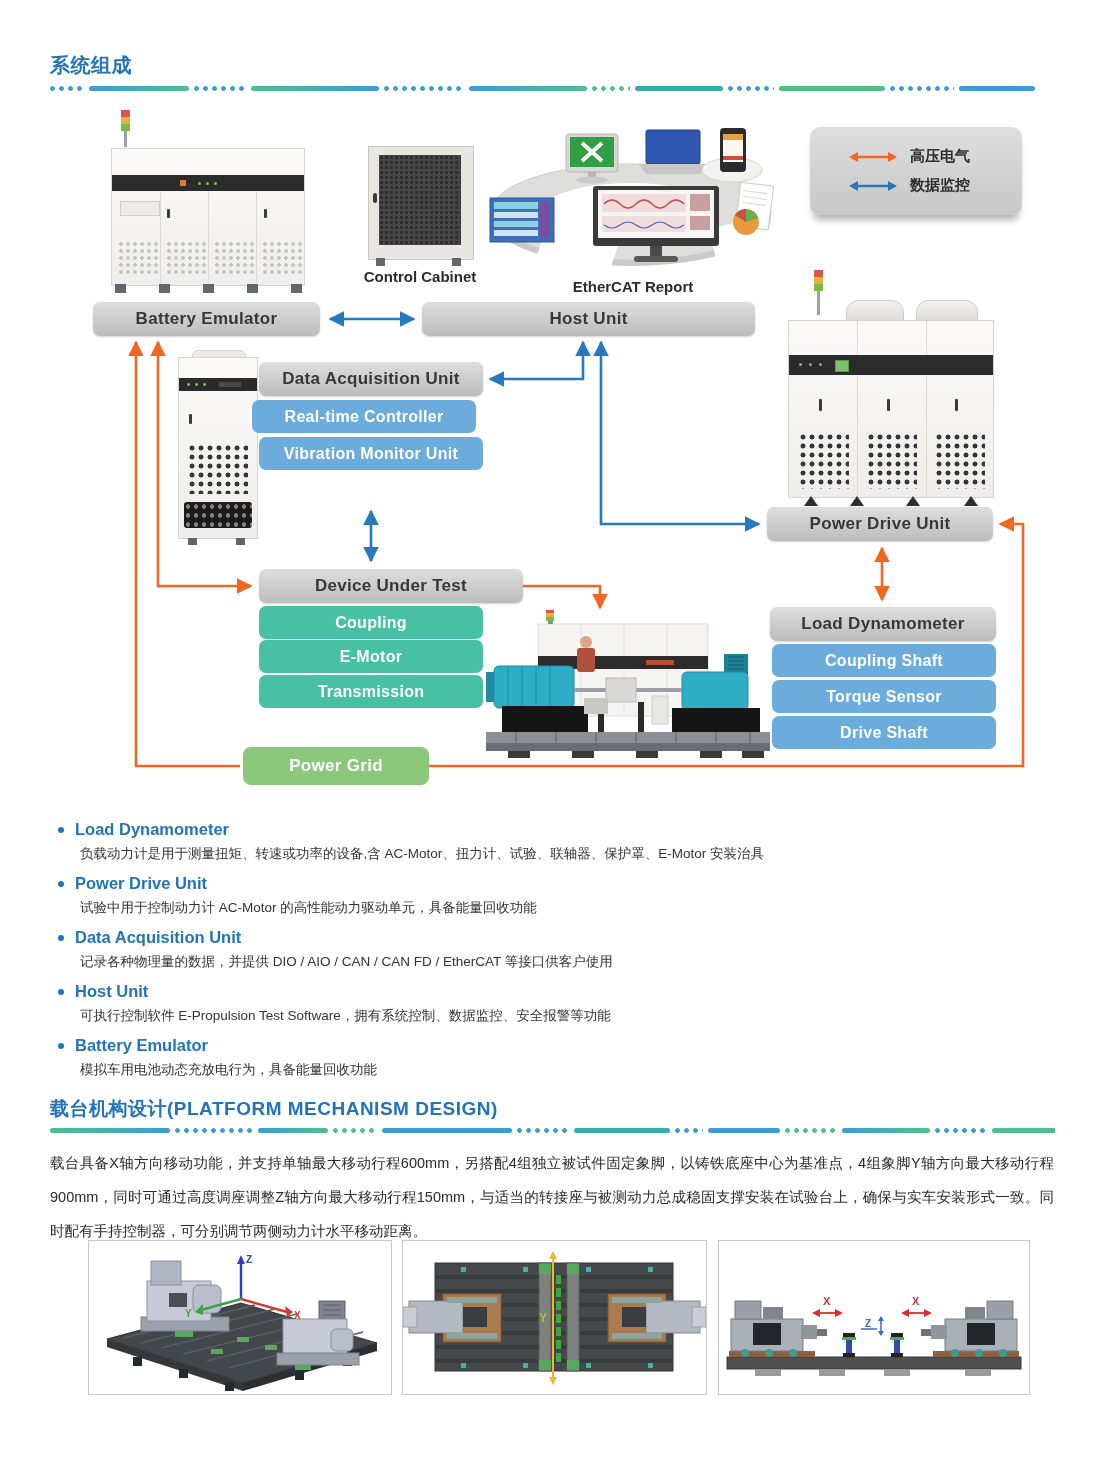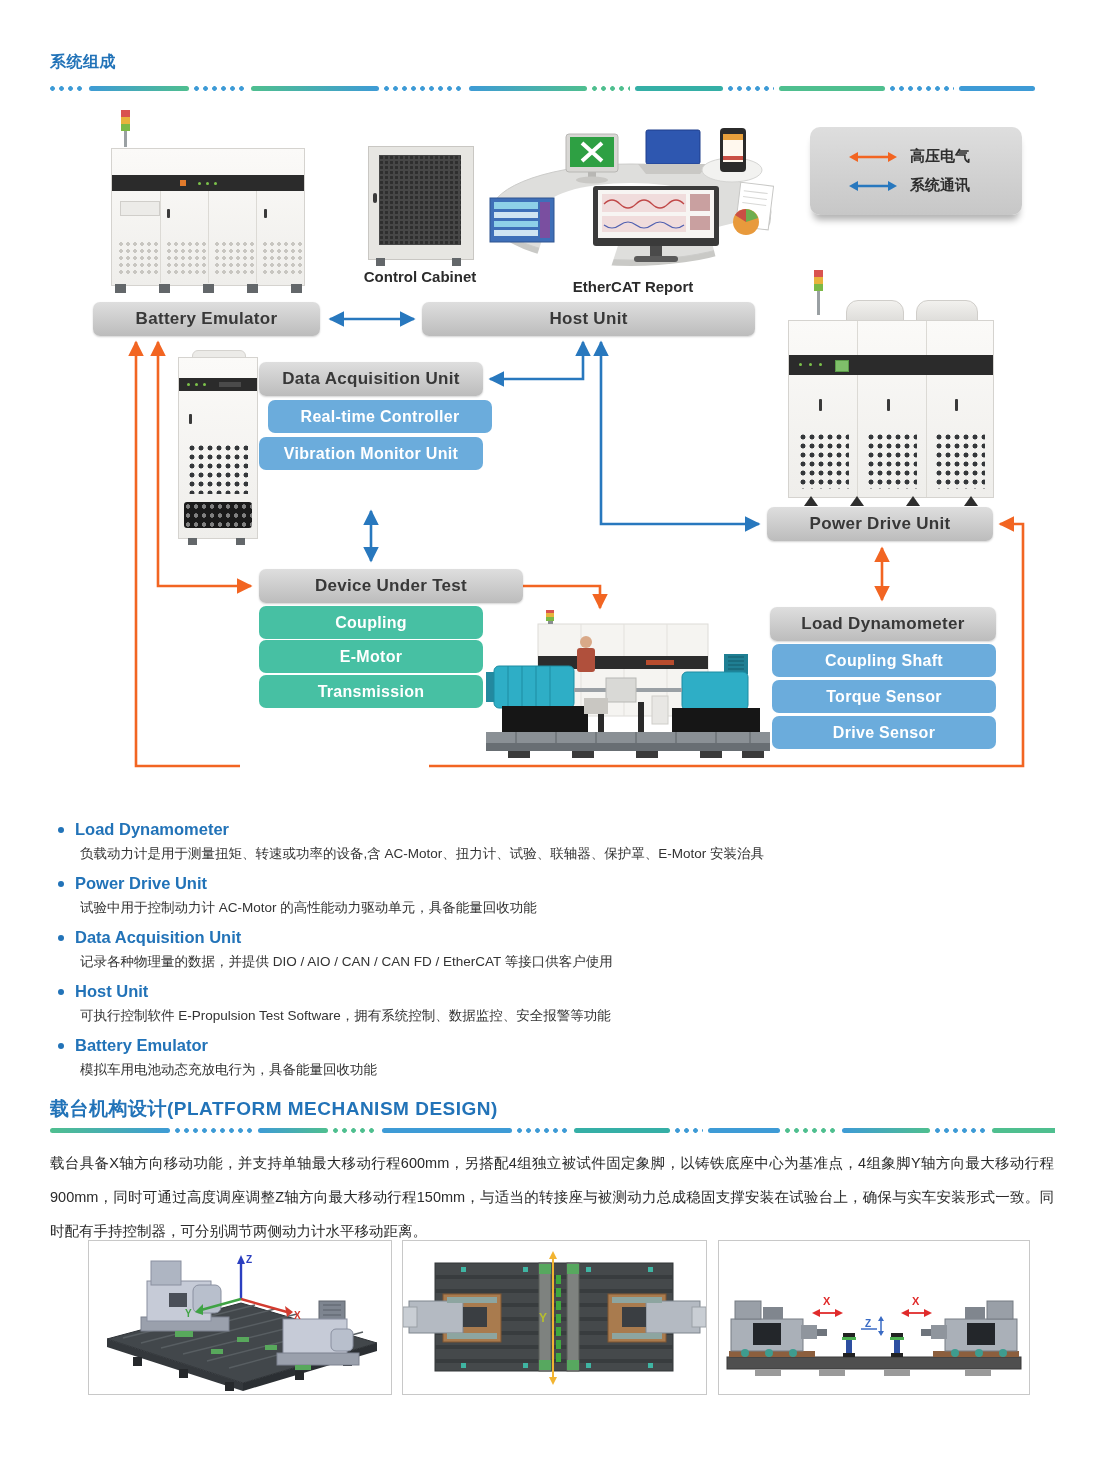--- a/index.html
+++ b/index.html
@@ -60,21 +60,21 @@
 
   
   .panel{position:absolute;top:1240px;height:155px;border:1px solid #C8C8C8;background:#fff;box-sizing:border-box;}
   svg{display:block;}
 </style>
 </head>
 <body>
 
 <div class="page">
 
-  <div class="sec-title" style="left:50px;top:52px;font-size:16px;">系统组成</div>
+  <div class="sec-title" style="left:50px;top:52px;font-size:20px;">系统组成</div>
   <div class="deco" style="left:50px;top:86px;width:1005px;">
     <span class="dots-b" style="width:34px"></span>
       <span class="dash-bg" style="width:100px"></span>
     <span class="dots-b" style="width:52px"></span>
       <span class="dash-gb" style="width:128px"></span>
     <span class="dots-b" style="width:80px"></span>
       <span class="dash-bg" style="width:118px"></span>
     <span class="dots-g" style="width:38px"></span>
       <span class="dash-t" style="width:88px"></span>
     <span class="dots-b" style="width:46px"></span>
@@ -213,21 +213,21 @@
           <path d="M40,1 L49,6 L40,11 Z" fill="#F26522"></path>
       </svg>
       <span class="lbl">高压电气</span>
     </div>
     <div class="legend-row">
       <svg width="50" height="12">
         <path d="M8,6 H42" stroke="#2878BE" stroke-width="2.5"></path>
         <path d="M10,1 L1,6 L10,11 Z" fill="#2878BE"></path>
           <path d="M40,1 L49,6 L40,11 Z" fill="#2878BE"></path>
       </svg>
-      <span class="lbl">系统通讯</span>
+      <span class="lbl">数据监控</span>
     </div>
   </div>
 
   <div class="abs" style="left:178px;top:350px;width:80px;height:198px;">
     <div class="abs" style="left:14px;top:0;width:52px;height:9px;background:#ECEBE8;border:1px solid #D5D3CF;border-radius:6px 6px 0 0;"></div>
     <div class="cab" style="left:0;top:7px;width:78px;height:180px;">
       <div class="strip" style="top:20px;height:13px;">
         <div class="gdot" style="left:8px;top:5px"></div>
           <div class="gdot" style="left:16px;top:5px"></div>
           <div class="gdot" style="left:24px;top:5px"></div>
@@ -315,31 +315,32 @@
       <rect x="86" y="141" width="22" height="7" fill="#3A3A3A"></rect>
       <rect x="150" y="141" width="22" height="7" fill="#3A3A3A"></rect>
       <rect x="214" y="141" width="22" height="7" fill="#3A3A3A"></rect>
       <rect x="256" y="141" width="22" height="7" fill="#3A3A3A"></rect>
     </g>
   </svg>
 
   <div class="pill gray" style="left:93px;top:302px;width:227px;height:34px;line-height:34px;">Battery Emulator</div>
   <div class="pill gray" style="left:422px;top:302px;width:333px;height:34px;line-height:34px;">Host Unit</div>
   <div class="pill gray" style="left:259px;top:362px;width:224px;height:34px;line-height:34px;">Data Acquisition Unit</div>
-  <div class="pill blue" style="left:268px;top:400px;width:224px;height:33px;line-height:33px;">Real-time Controller</div>
+  <div class="pill blue" style="left:252px;top:400px;width:224px;height:33px;line-height:33px;">Real-time Controller</div>
   <div class="pill blue" style="left:259px;top:437px;width:224px;height:33px;line-height:33px;">Vibration Monitor Unit</div>
   <div class="pill gray" style="left:259px;top:569px;width:264px;height:34px;line-height:34px;">Device Under Test</div>
   <div class="pill teal" style="left:259px;top:606px;width:224px;height:33px;line-height:33px;">Coupling</div>
   <div class="pill teal" style="left:259px;top:640px;width:224px;height:33px;line-height:33px;">E-Motor</div>
   <div class="pill teal" style="left:259px;top:675px;width:224px;height:33px;line-height:33px;">Transmission</div>
   <div class="pill gray" style="left:767px;top:507px;width:226px;height:34px;line-height:34px;">Power Drive Unit</div>
   <div class="pill gray" style="left:770px;top:607px;width:226px;height:34px;line-height:34px;">Load Dynamometer</div>
   <div class="pill blue" style="left:772px;top:644px;width:224px;height:33px;line-height:33px;">Coupling Shaft</div>
   <div class="pill blue" style="left:772px;top:680px;width:224px;height:33px;line-height:33px;">Torque Sensor</div>
-  <div class="pill blue" style="left:772px;top:716px;width:224px;height:33px;line-height:33px;">Drive Sensor</div>
+  <div class="pill blue" style="left:772px;top:716px;width:224px;height:33px;line-height:33px;">Drive Shaft</div>
+  <div class="pill green" style="left:243px;top:747px;width:186px;height:38px;line-height:38px;">Power Grid</div>
 
   <div class="bullets">
     <div class="bullet">
       <div class="b-title">
           <span class="b-dot"></span>
           <span>Load Dynamometer</span>
         </div>
       <div class="b-desc">负载动力计是用于测量扭矩、转速或功率的设备,含 AC-Motor、扭力计、试验、联轴器、保护罩、E-Motor 安装治具</div>
     </div>
     <div class="bullet">

